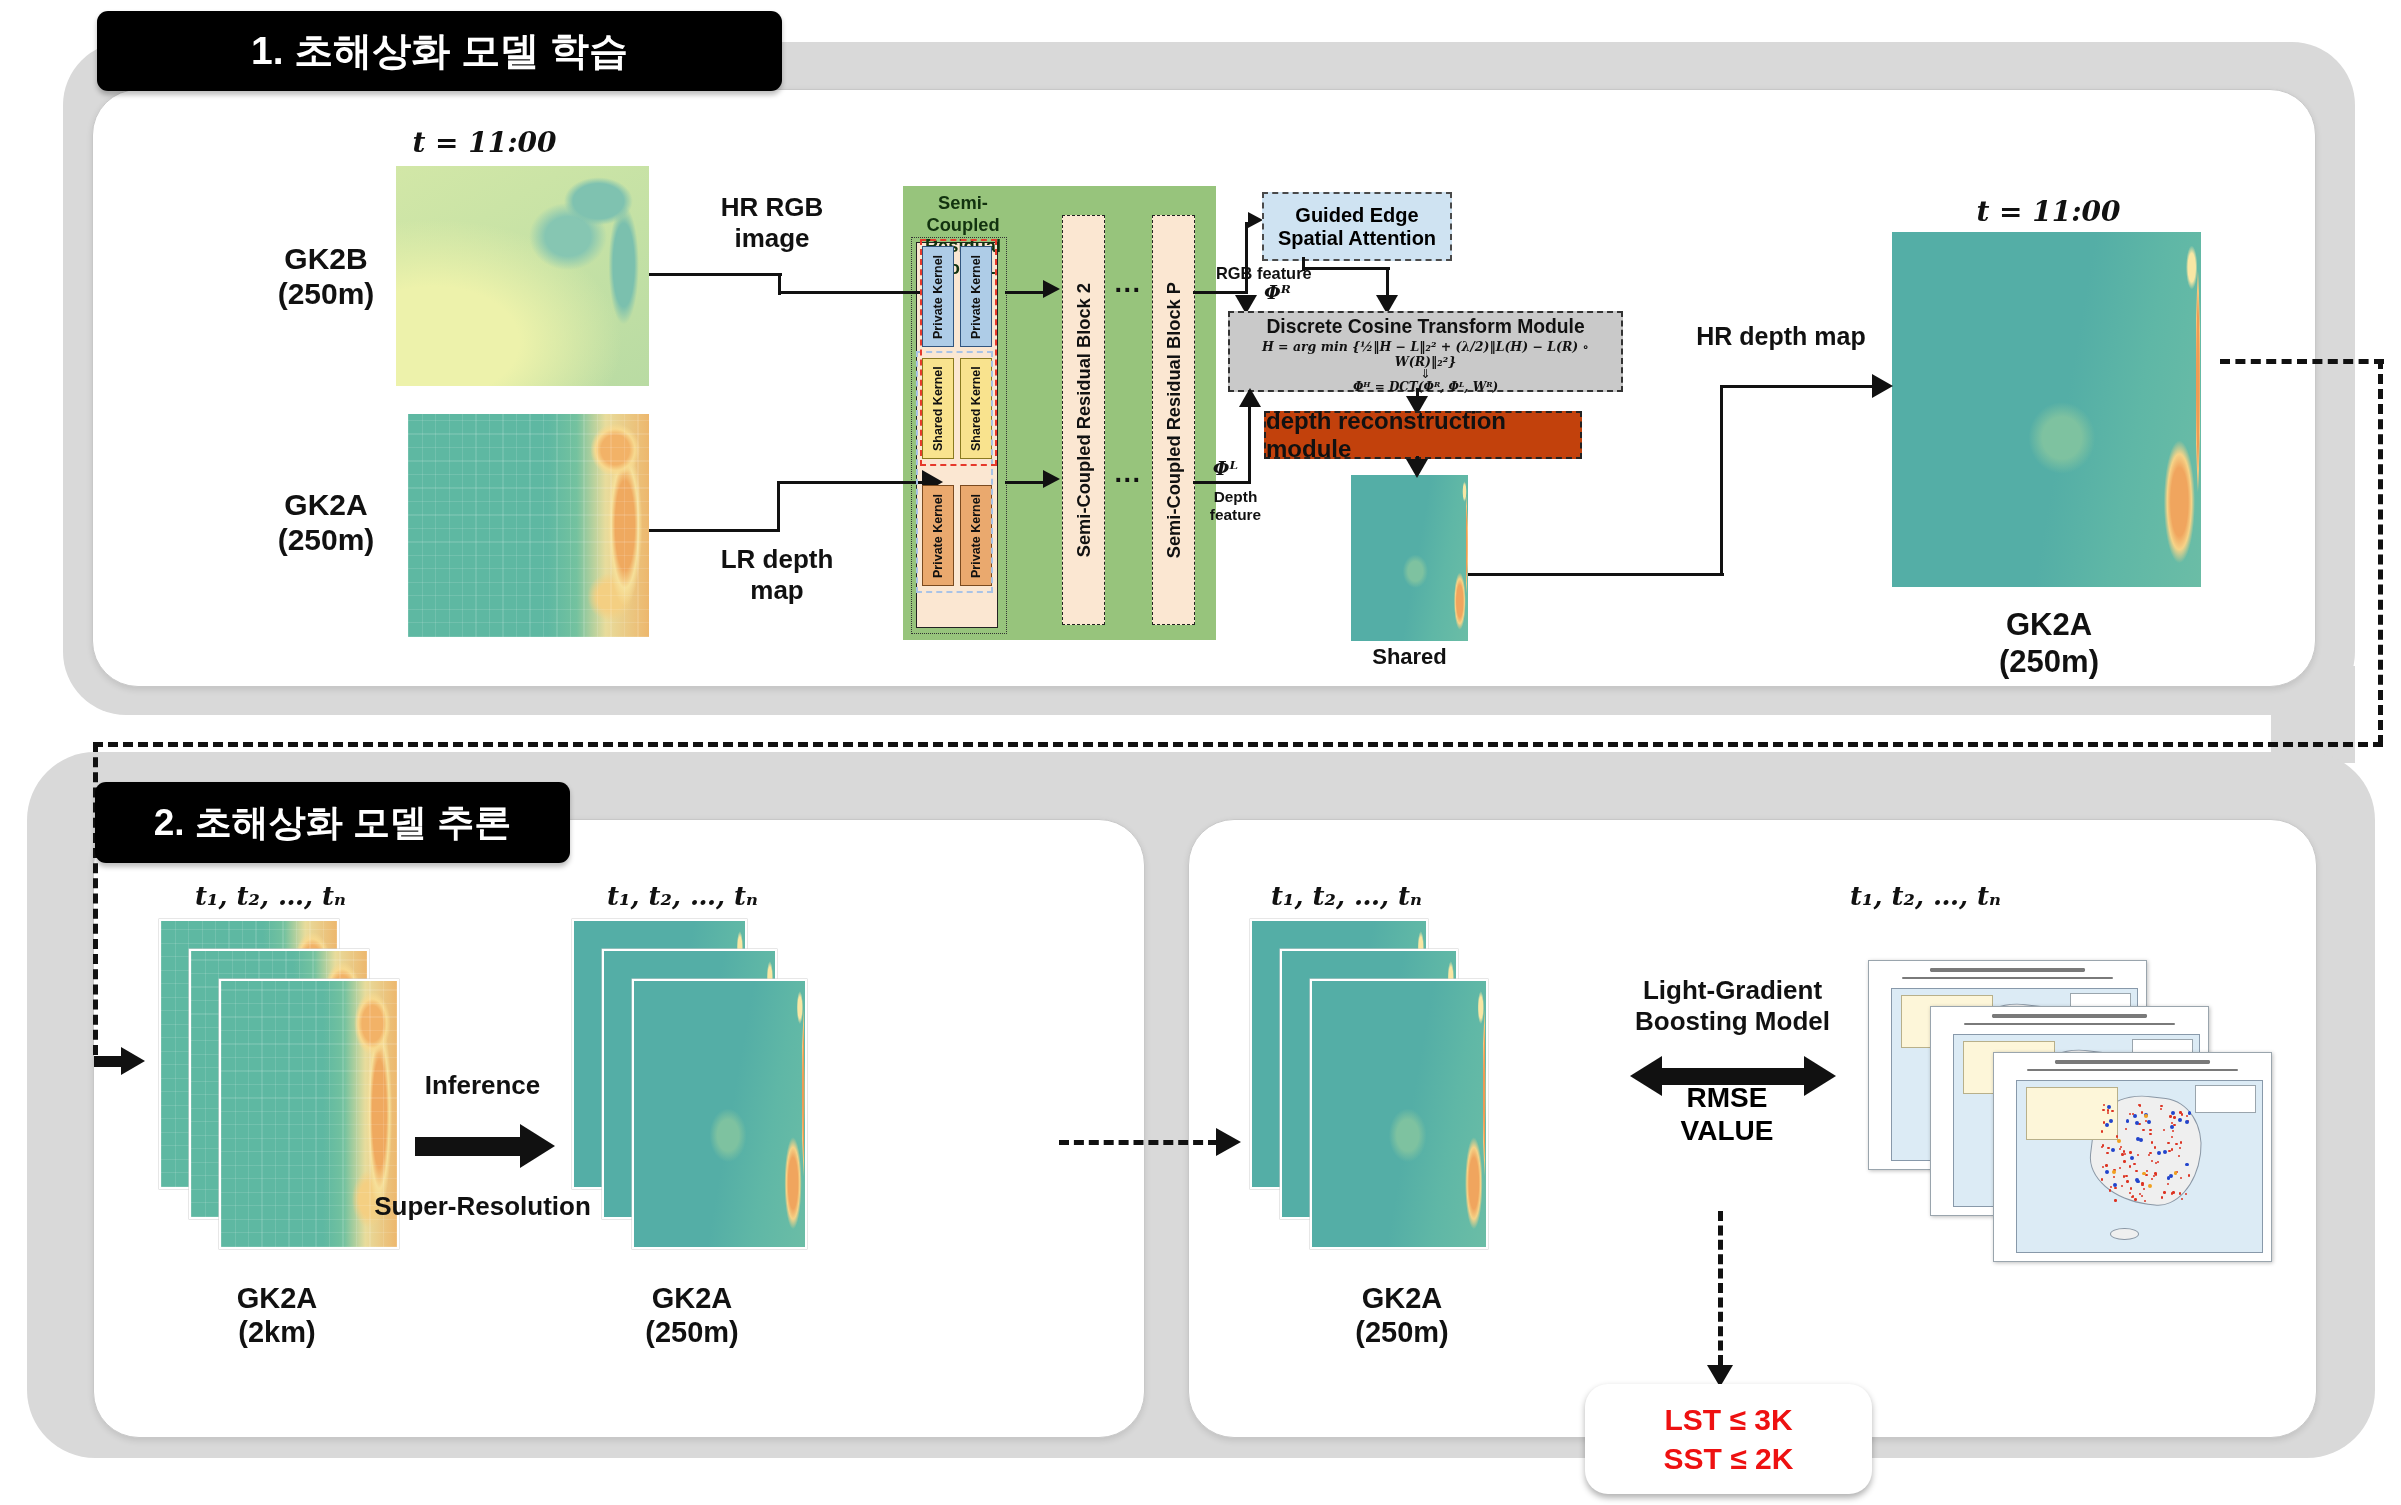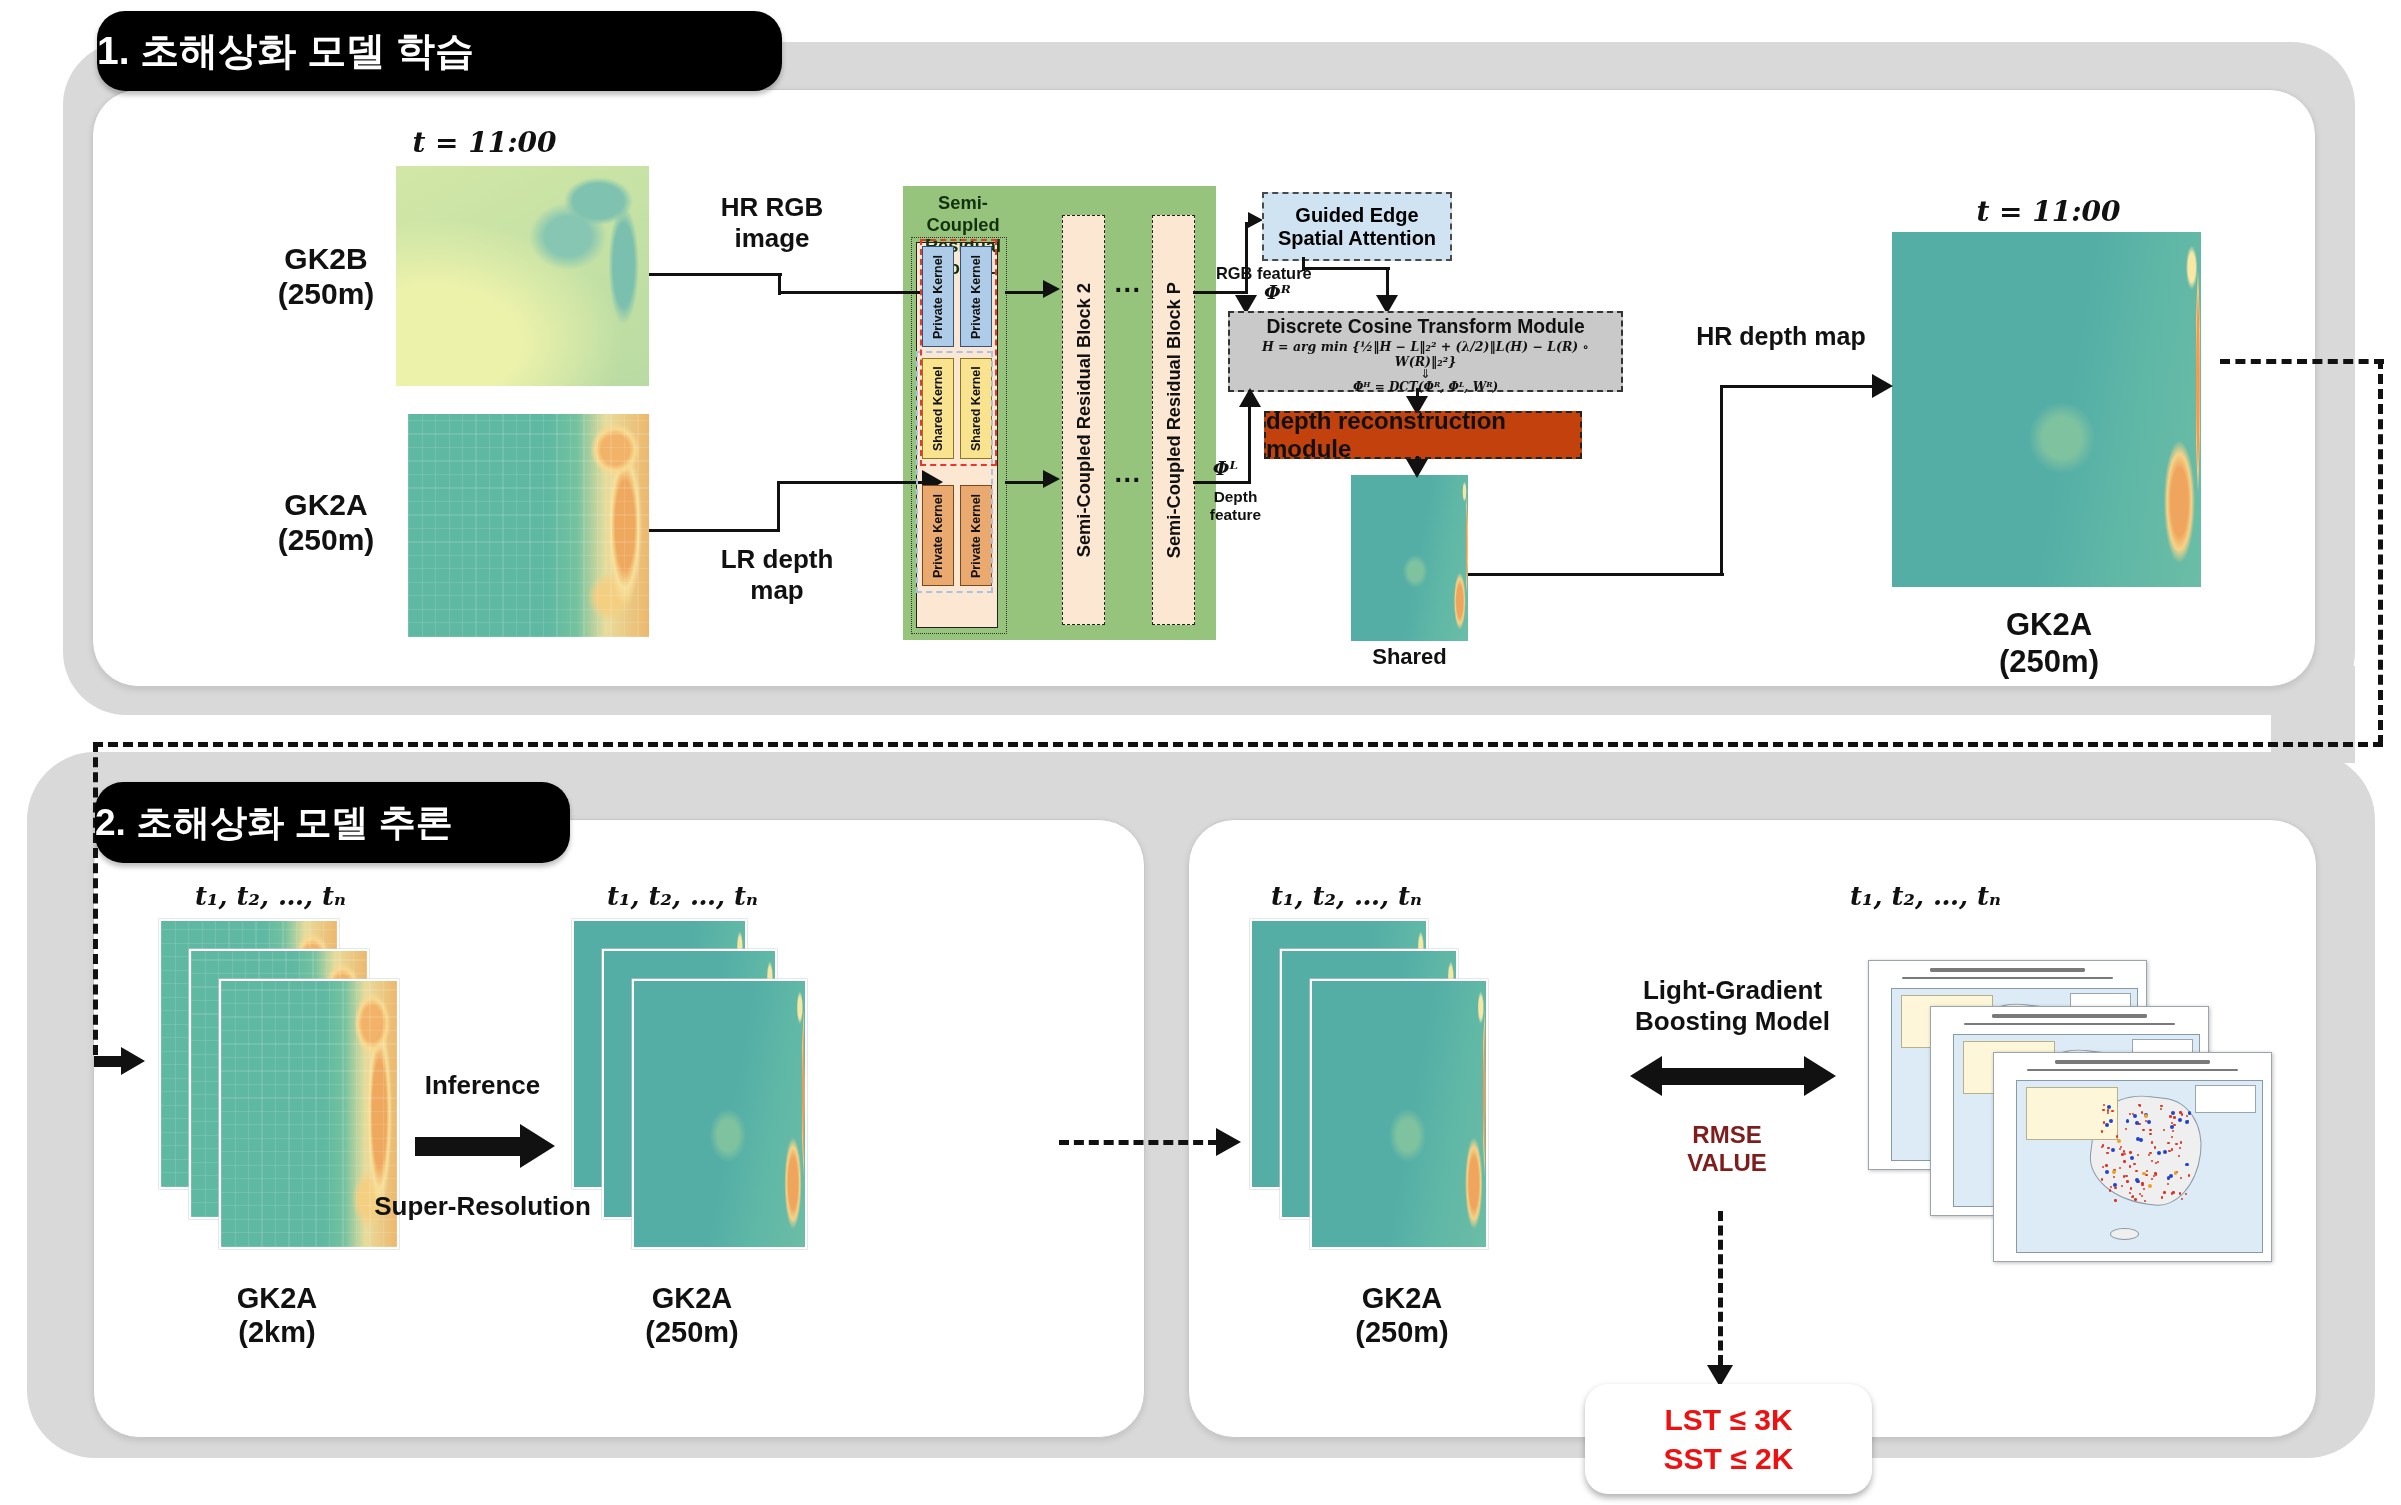--- a/index.html
+++ b/index.html
@@ -5,22 +5,22 @@
   html,body{margin:0;padding:0;background:#fff;}
   #canvas{position:relative;width:2401px;height:1506px;background:#ffffff;overflow:hidden;
           font-family:"Liberation Sans",sans-serif;}
   .abs{position:absolute;}
   .lbl{position:absolute;font-family:"Liberation Sans",sans-serif;font-weight:bold;color:#111;
        text-align:center;line-height:1.18;}
   .math{font-family:"DejaVu Serif","DejaVu Sans",serif;font-style:italic;font-weight:bold;}
   .graybg{position:absolute;background:#d9d9d9;}
   .panel{position:absolute;background:#ffffff;border:1.4px solid #c8c8c8;border-radius:46px;
          box-shadow:0 2.9px 6.8px rgba(0,0,0,0.10);}
-  .pill{position:absolute;background:#000;border-radius:28px;color:#fff;display:flex;
-        align-items:center;font-weight:bold;z-index:6;
+  .pill{position:absolute;background:#000;border-radius:11px;color:#fff;display:flex;
+        align-items:center;justify-content:center;font-weight:bold;z-index:6;
         box-shadow:0 3.9px 4.8px rgba(0,0,0,0.25);}
   .hline{position:absolute;height:3.4px;background:#111;z-index:4;}
   .vline{position:absolute;width:3.4px;background:#111;z-index:4;}
   .head-r{position:absolute;width:0;height:0;border-top:12.5px solid transparent;
           border-bottom:12.5px solid transparent;border-left:21px solid #111;z-index:4;}
   .head-d{position:absolute;width:0;height:0;border-left:11.6px solid transparent;
           border-right:11.6px solid transparent;border-top:19.3px solid #111;z-index:4;}
   .head-u{position:absolute;width:0;height:0;border-left:11.6px solid transparent;
           border-right:11.6px solid transparent;border-bottom:19.3px solid #111;z-index:4;}
   .dash-h{position:absolute;height:0;border-top:5.8px dashed #111;z-index:5;}
@@ -264,21 +264,21 @@
   </div>
 
   <div class="lbl" style="left:1602px;top:975px;width:261px;font-size:26px;">
     <div>Light-Gradient</div>
     <div>Boosting Model</div>
   </div>
   <div class="abs" style="left:1660px;top:1068px;width:145px;height:17.4px;background:#111;z-index:4;"></div>
   <div class="head-r" style="left:1804px;top:1056px;border-top-width:20px;border-bottom-width:20px;border-left-width:32px;"></div>
   <div class="abs" style="left:1630px;top:1056px;width:0;height:0;border-top:20px solid transparent;border-bottom:20px solid transparent;border-right:32px solid #111;z-index:4;"></div>
 
-  <div class="lbl" style="left:1650px;top:1121px;width:154px;font-size:24px;color:#7f1d1d;">
+  <div class="lbl" style="left:1650px;top:1081px;width:154px;font-size:28px;color:#000000;">
     <div>RMSE</div>
     <div>VALUE</div>
   </div>
 
   <div class="dash-v" style="left:1718px;top:1211px;height:154px;"></div>
   <div class="head-d" style="left:1707px;top:1365px;border-left-width:13.5px;border-right-width:13.5px;border-top-width:22px;"></div>
 
   <div class="whitebox" style="left:1585px;top:1384px;width:287px;height:110px;font-size:30px;color:#ee1111;line-height:1.3;">
     <div>LST ≤ 3K</div>
     <div>SST ≤ 2K</div>

